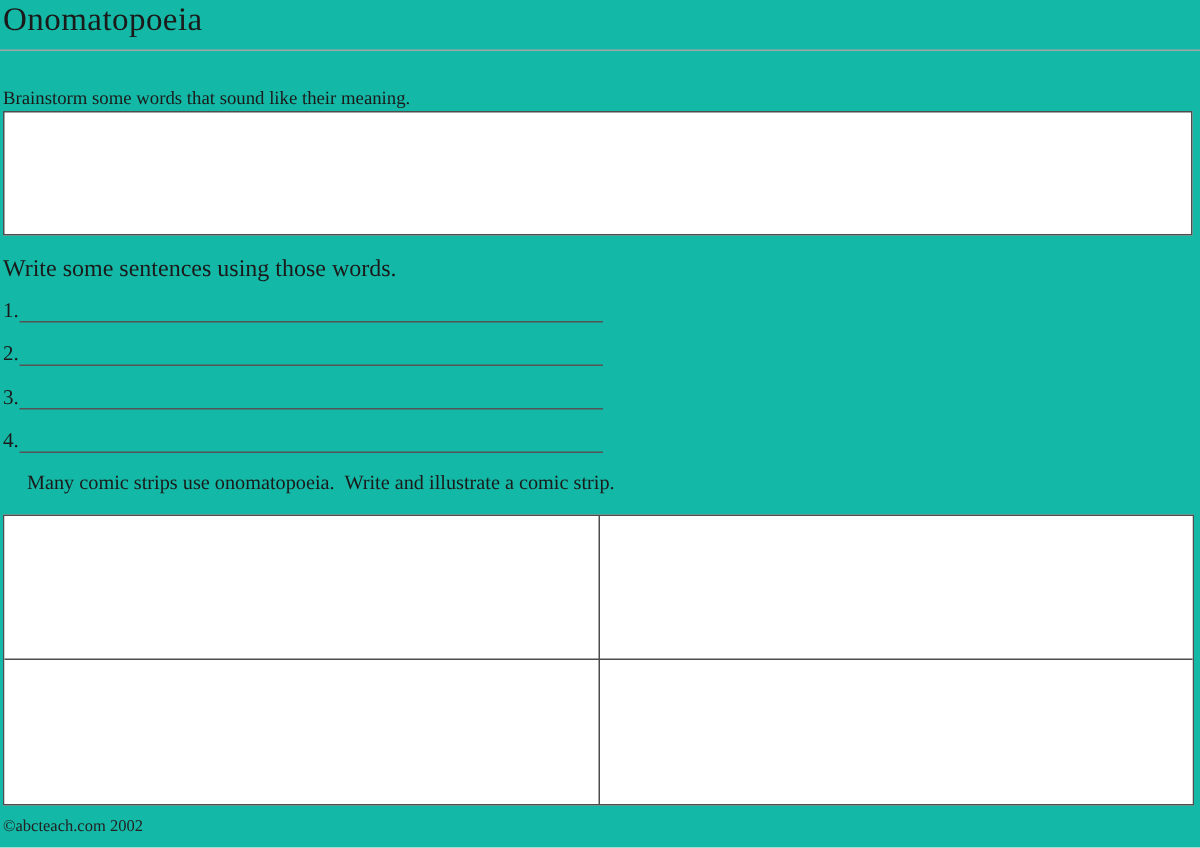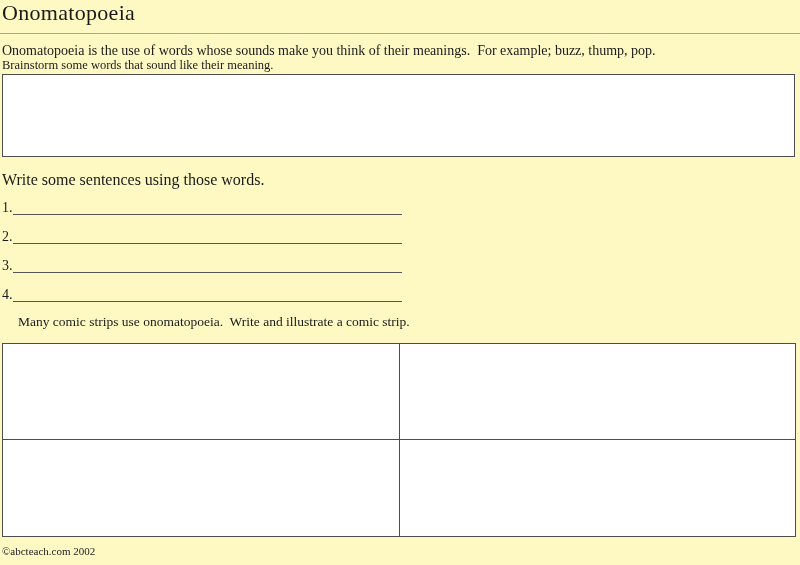--- a/index.html
+++ b/index.html
@@ -1,20 +1,20 @@
 <!DOCTYPE html>
 <html><head>
 <meta charset="utf-8">
 <style>
   html, body { margin: 0; padding: 0; background: #ffffff; }
   .page {
     position: relative;
     width: 800px;
     height: 565px;
-    background: #fef9c3;
+    background: #14b8a6;
     font-family: "Liberation Serif", serif;
     color: #1a1a1a;
     overflow: hidden;
   }
   .title {
     position: absolute;
     left: 2px;
     top: 0px;
     margin: 0;
     font-size: 22px;
@@ -119,21 +119,20 @@
   }
 </style>
 </head>
 <body>
 
 <div class="page">
 
   <h1 class="title">Onomatopoeia</h1>
   <div class="title-rule"></div>
 
-  <p class="definition">Onomatopoeia is the use of words whose sounds make you think of their meanings.  For example; buzz, thump, pop.</p>
   <p class="brainstorm-prompt">Brainstorm some words that sound like their meaning.</p>
 
   <div class="brainstorm-box"></div>
 
   <p class="sentences-prompt">Write some sentences using those words.</p>
 
   <div class="sentence-row row-0">
     <span class="num">1.</span>
       <span class="line"></span>
   </div>

